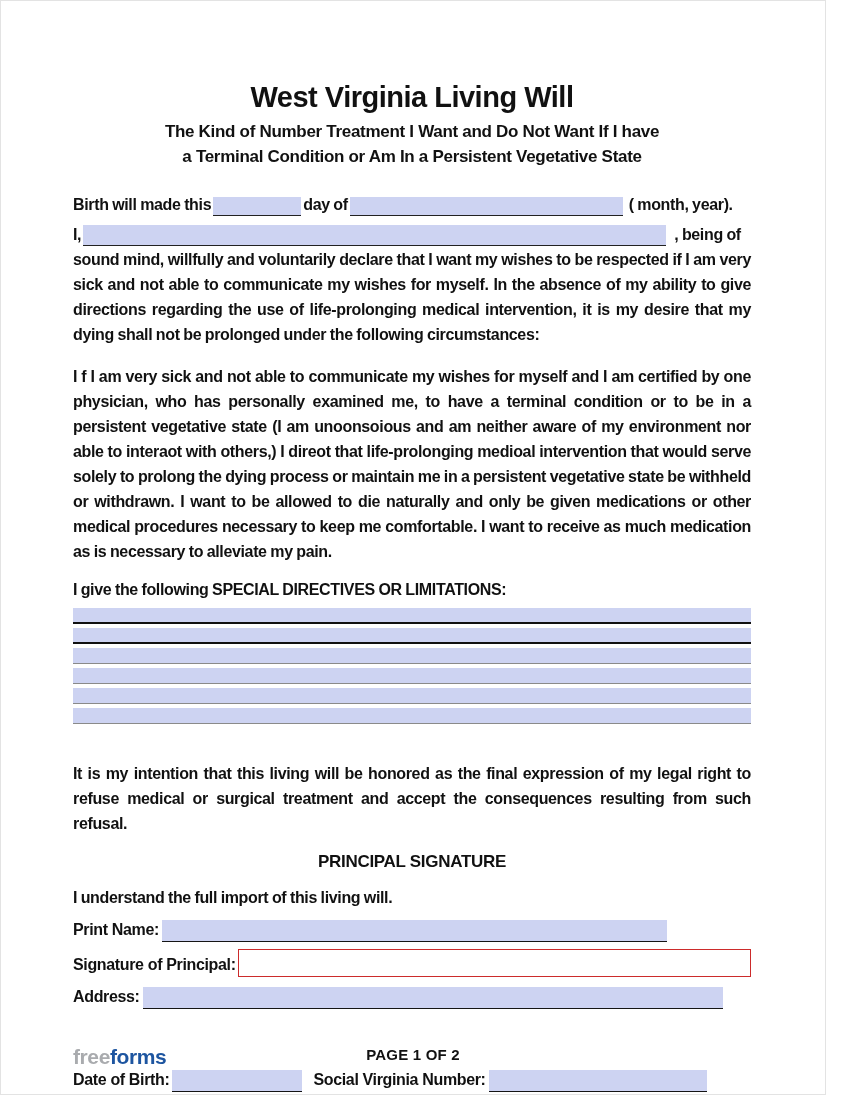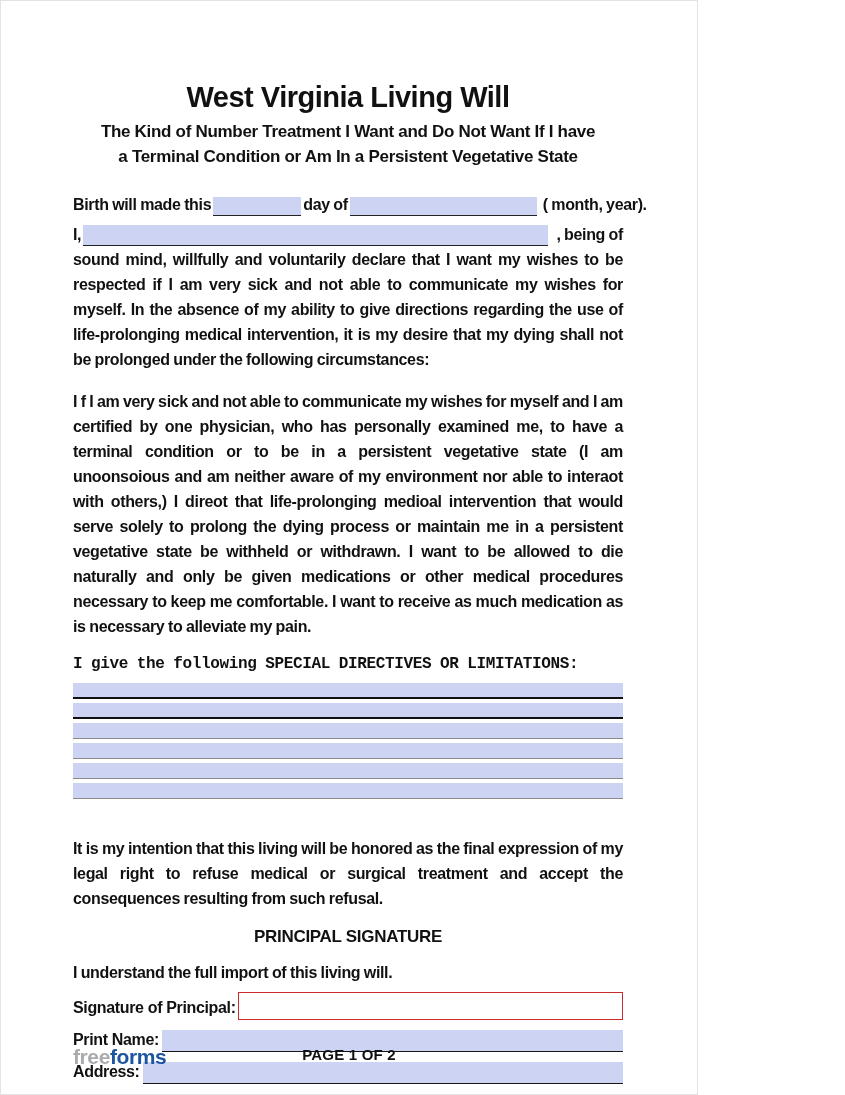--- a/index.html
+++ b/index.html
@@ -1,18 +1,18 @@
 <!DOCTYPE html>
 <html style="--field-fill: #cdd3f2; --signature-border: #cc2b2b; --logo-gray: #a9abae; --logo-blue: #1d55a0;"><head>
 <meta charset="utf-8">
 <style>
   html,body { margin:0; padding:0; background:#ffffff; }
   .page {
     position:relative;
-    width:698px; height:1095px;
+    width:826px; height:1095px;
     background:#ffffff;
     box-sizing:border-box;
     border:1px solid #e3e3e3;
     font-family:"Liberation Sans", sans-serif;
     font-weight:bold;
     color:#111111;
     overflow:hidden;
   }
   .content { padding:0 74px 0 72px; }
 
@@ -50,21 +50,21 @@
     box-sizing:border-box;
     font-family:"Liberation Sans", sans-serif;
     font-size:14px;
     padding:0 3px;
     outline:none;
   }
   .intro-gap { margin-top:23px; }
 
   .decl-para { margin-top:17px; }
 
-  .directives-label { margin-top:13px;font-family:Liberation Mono, monospace; }
+  .directives-label { margin-top:13px; }
   .directive-lines { margin-top:6px; }
   .directive-lines input {
     display:block;
     width:100%;
     height:16px;
     margin:0 0 4px 0;
     background:var(--field-fill, #cdd3f2);
     border:none;
     box-sizing:border-box;
     outline:none;
@@ -172,28 +172,28 @@
         <input type="text" class="light" style="">
         <input type="text" class="light" style="">
         <input type="text" class="light" style="">
       </div>
 
     <div class="body-text justify intention-para">It is my intention that this living will be honored as the final expression of my legal right to refuse medical or surgical treatment and accept the consequences resulting from such refusal.</div>
 
     <div class="section-heading">PRINCIPAL SIGNATURE</div>
     <div class="body-text statement">I understand the full import of this living will.</div>
 
+    <div class="sig-row row-print">
+      <span class="lbl">Print Name:</span>
+      <input class="blue-line" type="text" value="" style="">
+    </div>
+
     <div class="sig-row">
       <span class="lbl">Signature of Principal:</span>
       <input class="sig-box" type="text" value="" style="">
-    </div>
-
-    <div class="sig-row row-print">
-      <span class="lbl">Print Name:</span>
-      <input class="blue-line" type="text" value="" style="">
     </div>
 
     <div class="sig-row row-address">
       <span class="lbl">Address:</span>
       <input class="blue-line" type="text" value="" style="">
     </div>
 
     <div class="sig-row row-dob">
       <span class="lbl">Date of Birth:</span>
       <input class="blue-line" type="text" value="" style="">

